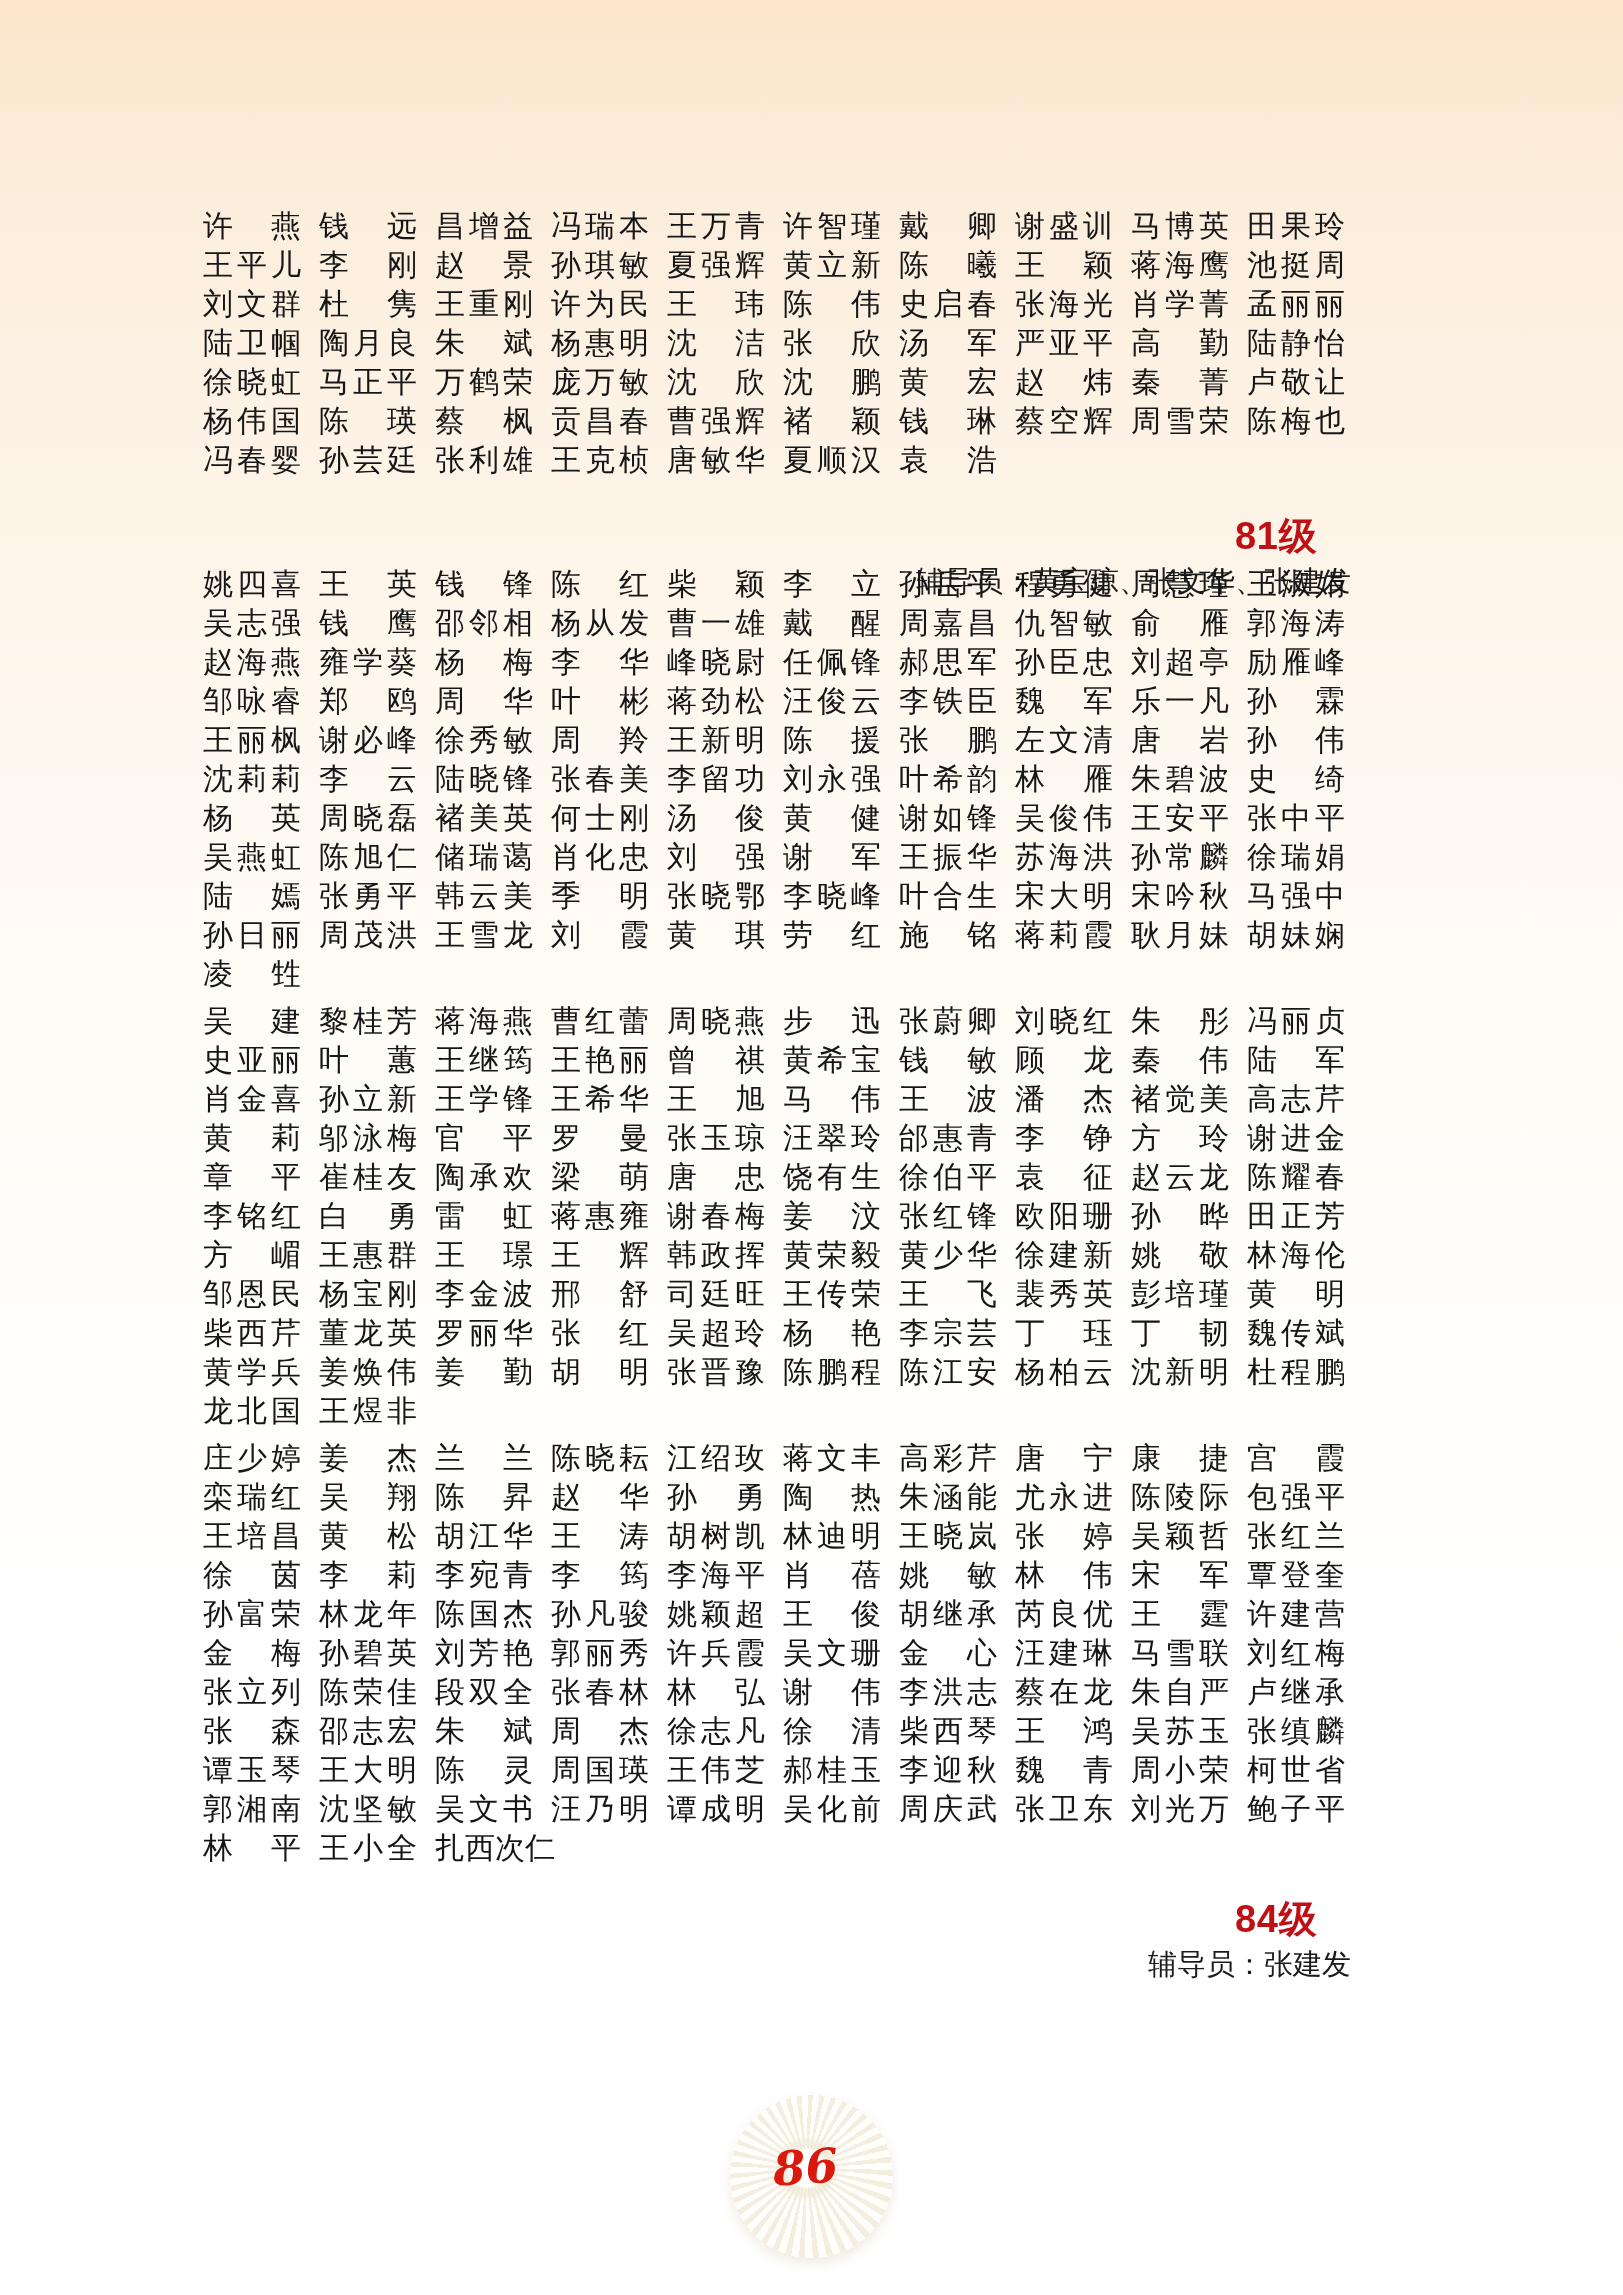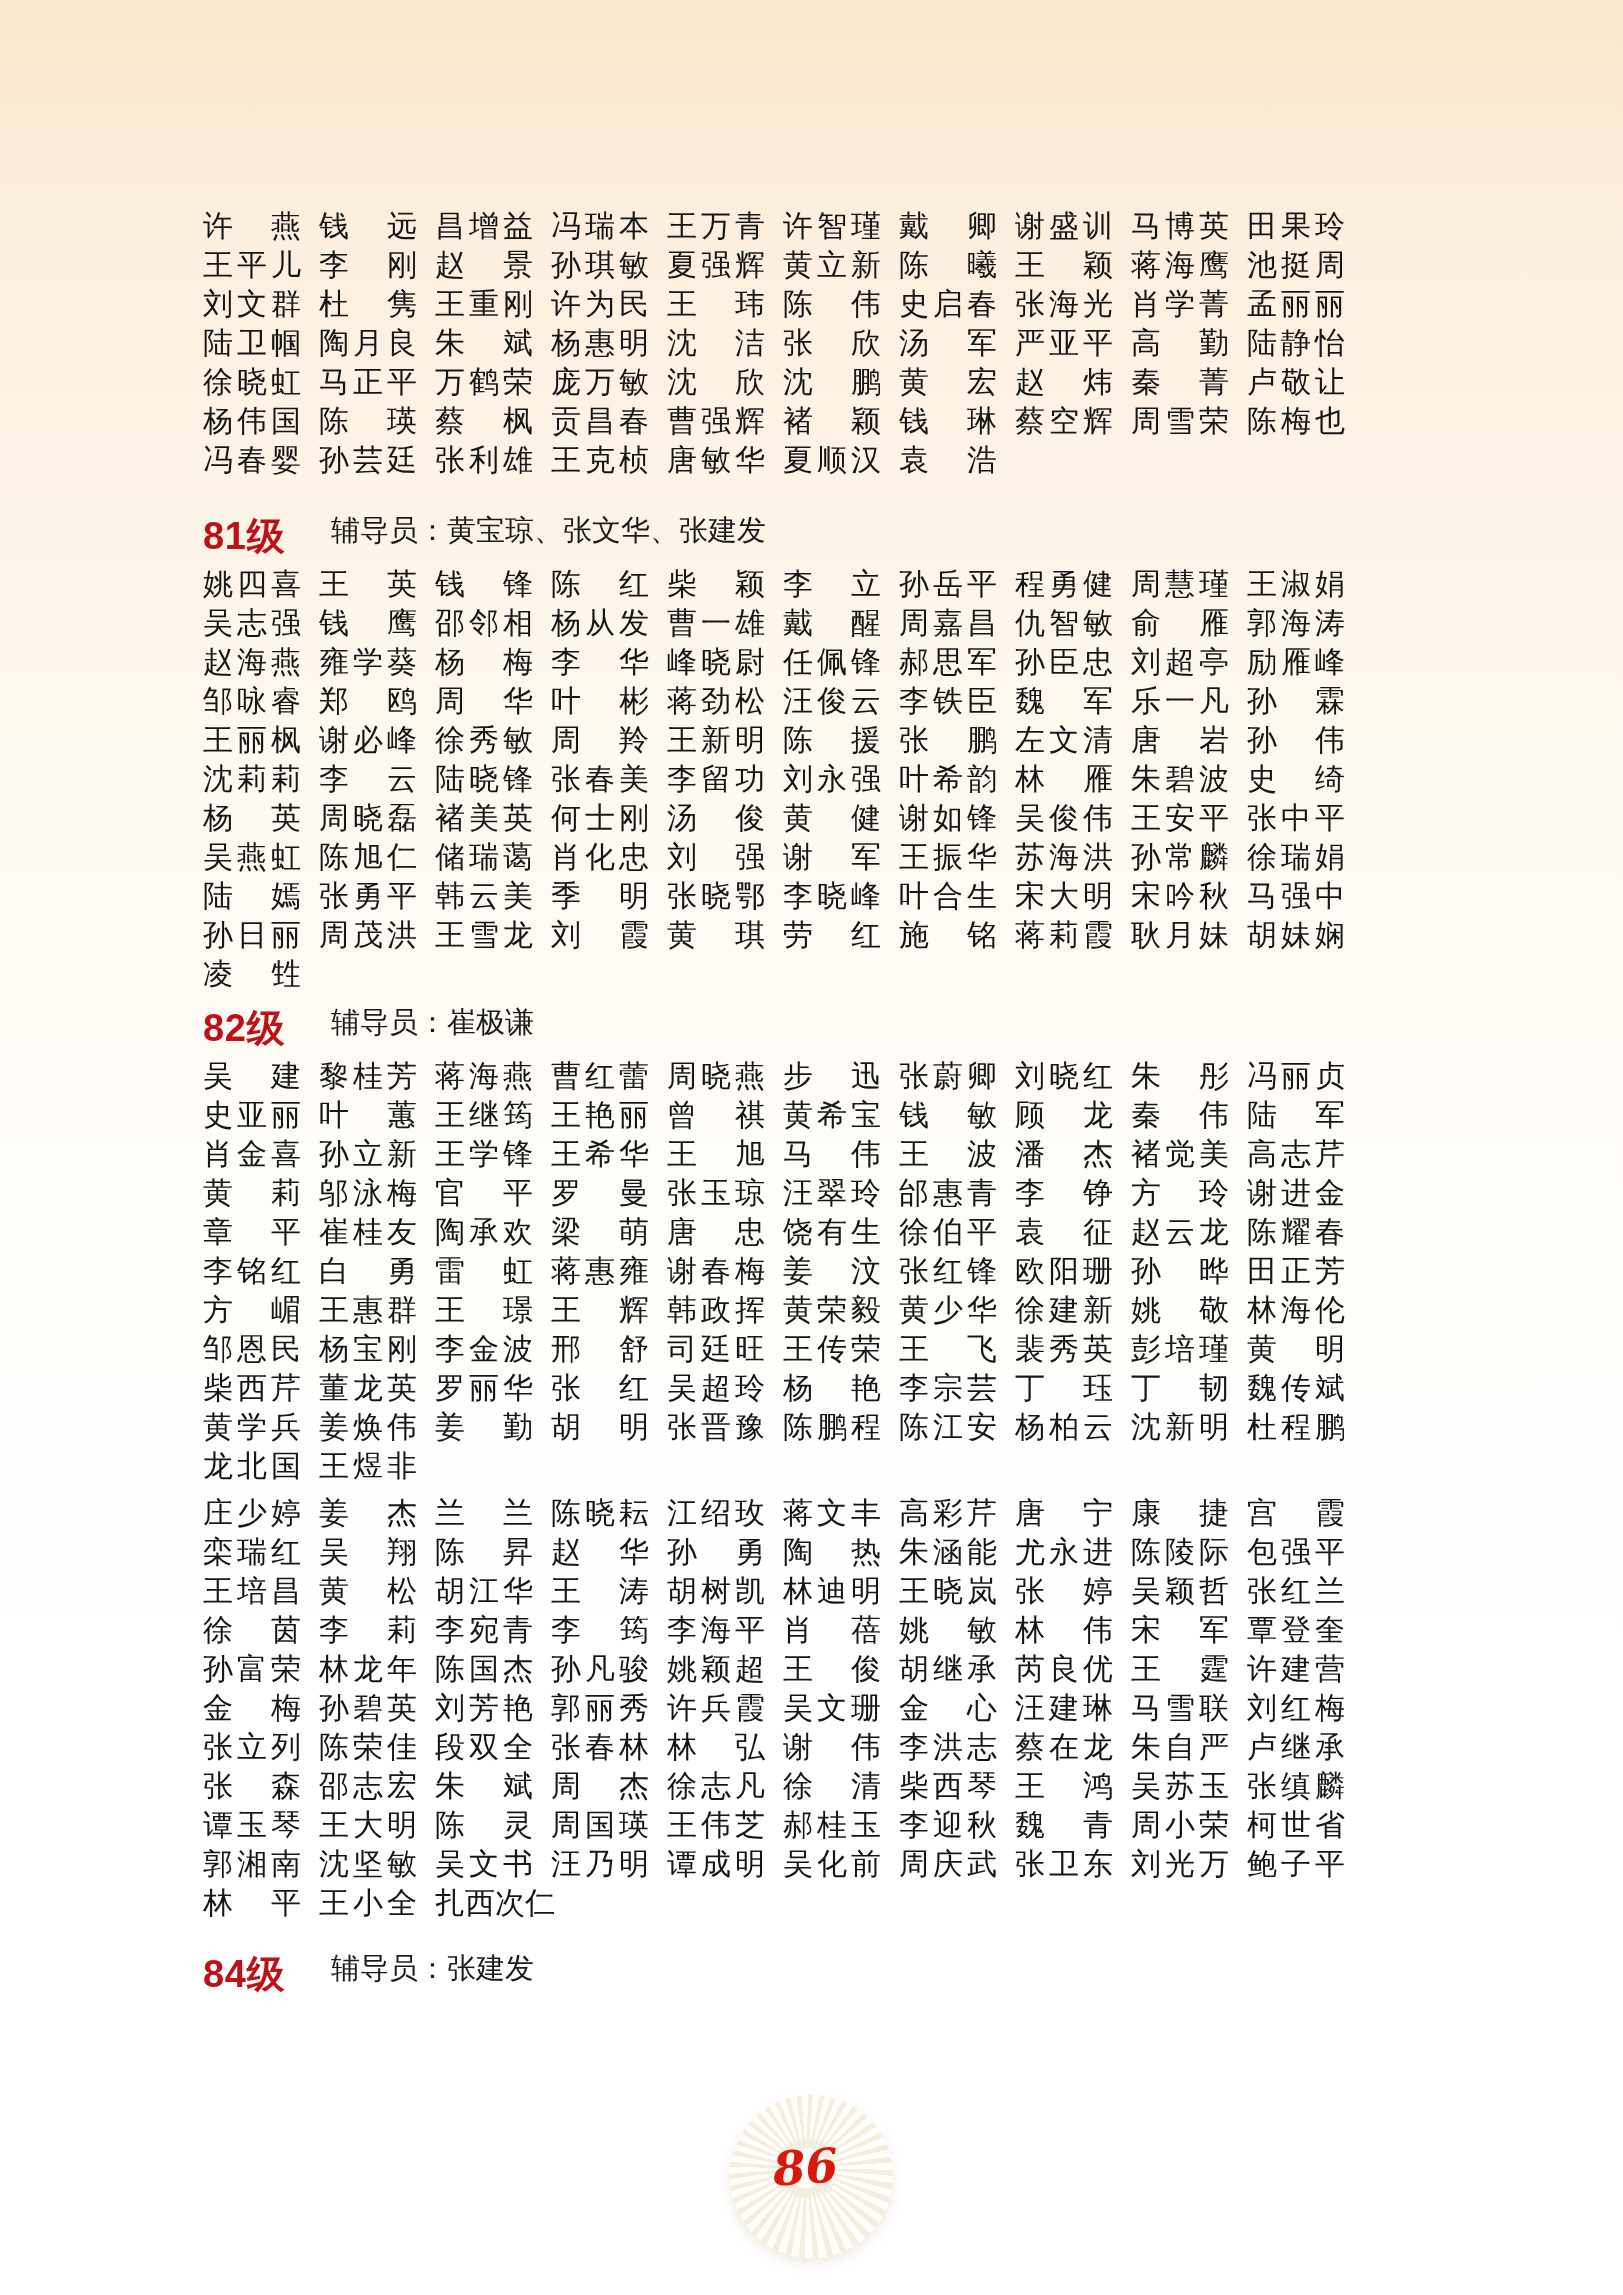--- a/index.html
+++ b/index.html
@@ -21,21 +21,21 @@
     grid-auto-rows:39px;
     align-items:center;
     margin-top:7.8px;
   }
   .name {
     display:flex; justify-content:space-between;
     width:98px; font-size:30px; line-height:38px;
     white-space:nowrap;
   }
   .name.long { width:auto; min-width:98px; justify-content:flex-start; }
-  .grade-header { display:flex; align-items:flex-start; height:46px; margin-top:31px; }
+  .grade-header { display:flex; align-items:flex-end; height:46px; margin-top:31px;flex-direction:column; }
   .grade-header.mt82 { margin-top:9px; }
   .grade-header.mt83 { margin-top:23.5px; }
   .grade-header.mt84 { margin-top:27px; }
   .grade-label {
     font-family:"Liberation Sans","DejaVu Sans",sans-serif;
     font-weight:700; font-size:38px; color:#bf1016;
     min-width:116px; letter-spacing:0.7px;
   }
   .counselor { font-size:29px; color:#1b1b1b;margin-left:12px; }
   .shell {
@@ -844,24 +844,20 @@
           <span>胡</span>
           <span>妹</span>
           <span>娴</span>
         </div>
         <div class="name">
           <span>凌</span>
           <span>甡</span>
         </div>
       </div>
 
-    <div class="grade-header mt82">
-      <span class="grade-label">82级</span>
-      <span class="counselor"><span>辅导员：</span><span>崔极谦</span></span>
-    </div>
     <div class="names-grid">
         <div class="name">
           <span>吴</span>
           <span>建</span>
         </div>
         <div class="name">
           <span>黎</span>
           <span>桂</span>
           <span>芳</span>
         </div>

